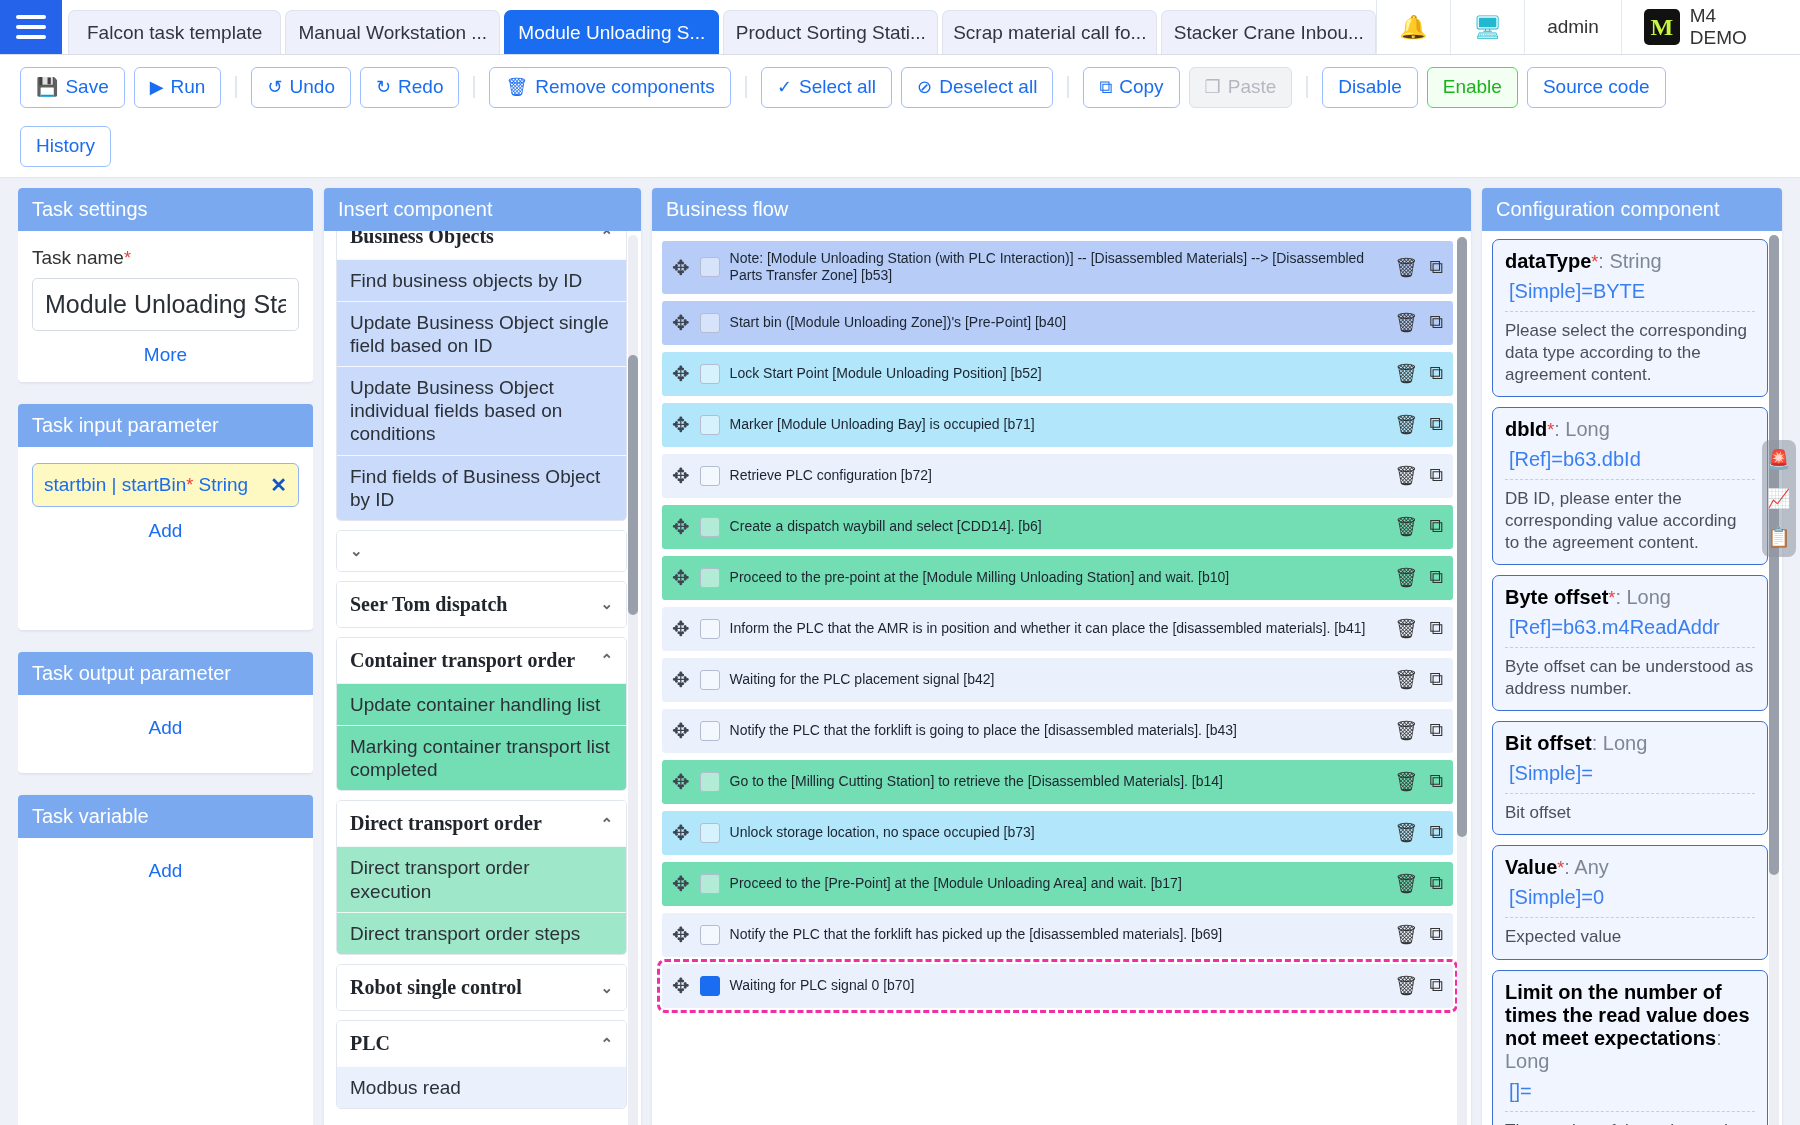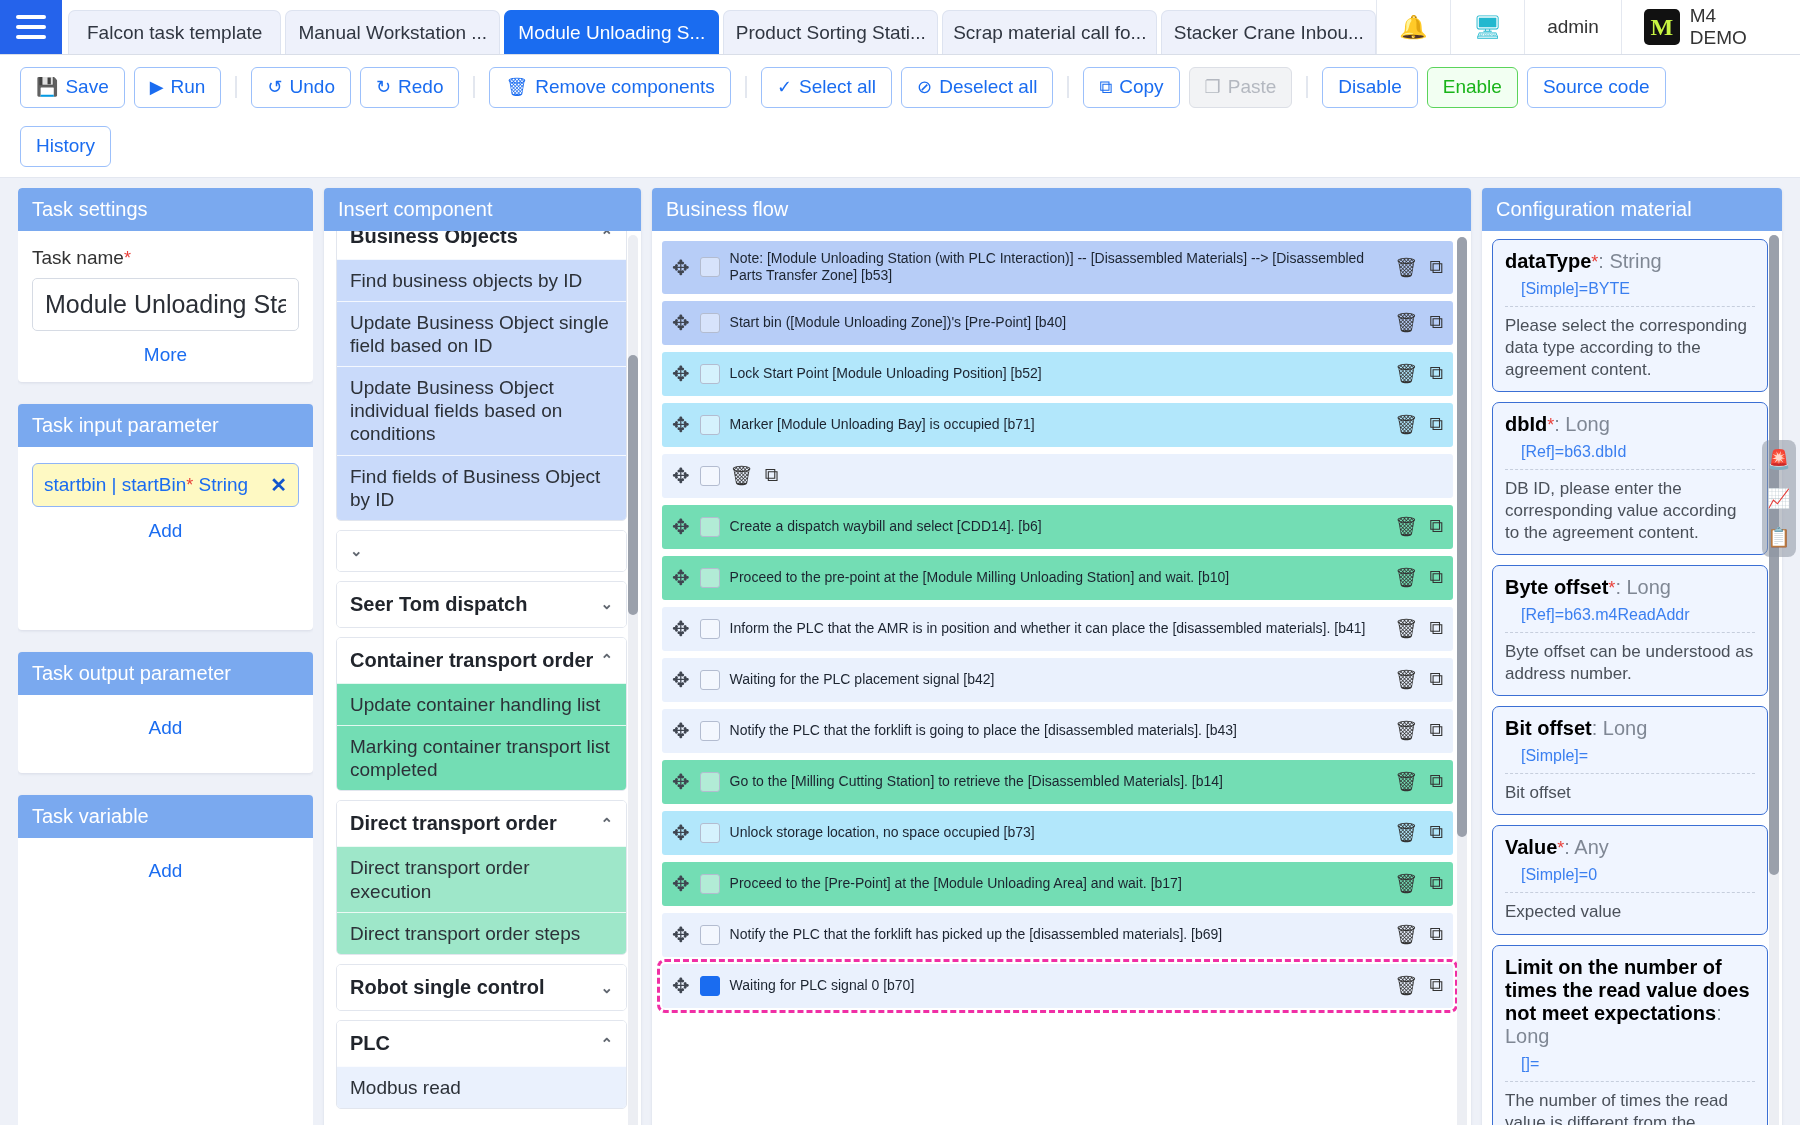--- a/index.html
+++ b/index.html
@@ -120,21 +120,21 @@
   .spacer-body { min-height: 72px; }
 
   
   .ins-scroll { height: 100%; overflow: hidden; padding: 4px 14px 0 12px; position: relative; }
   .grp {
     border: 1px solid #e2e6ee; border-radius: 5px; margin-bottom: 9px; overflow: hidden; background:#fff;
   }
   .grp-head {
     display: flex; align-items: center; justify-content: space-between;
     padding: 11px 13px; font-size: 20px; font-weight: bold; color: #21252c;
-    background: #fff; cursor: pointer;
+    background: #fff; cursor: pointer; font-family: Liberation Serif, serif;
   }
   .chev { color: #5b6personally; }
   .chev { color: #60666f; font-size: 15px; }
   .grp-item {
     padding: 9px 13px; font-size: 19px; color: #2c3138; cursor: pointer;
     border-top: 1px solid rgba(255,255,255,.8); line-height: 1.22;
   }
   .grp-item.blue { background: #c9dafa; }
   .grp-item.green { background: #73ddb4; }
   .grp-item.green2 { background: #9ee7c9; }
@@ -164,21 +164,21 @@
   .row-actions span { cursor: pointer; }
 
   
   .cfg-scroll { height: 100%; overflow: hidden; padding: 8px 14px 0 10px; }
   .cfg-card {
     border: 1px solid #3b6fd4; border-radius: 7px; background: #f0f5ff;
     padding: 10px 12px; margin-bottom: 10px;
   }
   .cfg-title { font-size: 20px; color: #7f8794; line-height: 1.15; }
   .cfg-title b { color: #000000; }
-  .cfg-val { font-size: 16px; color: #3a7ff0; margin: 7px 0 8px 16px; word-break: break-word; }
+  .cfg-val { font-size: 20px; color: #3a7ff0; margin: 7px 0 8px 4px; word-break: break-word; }
   .cfg-divider { border-top: 1px dashed #c6cedd; margin-bottom: 8px; }
   .cfg-desc { font-size: 17px; color: #4a5059; line-height: 1.3; }
 
   
   .vscroll {
     position: absolute; top: 0; width: 10px; border-radius: 5px;
     background: #eceef3; cursor: pointer;
   }
   .vscroll .thumb { position: absolute; width: 10px; border-radius: 5px; background: #9aa0ab; }
 
@@ -436,20 +436,21 @@
             <span class="chkbox"></span>
             <span class="flow-text">Marker [Module Unloading Bay] is occupied [b71]</span>
             <span class="row-actions">
               <span>🗑</span>
               <span>⧉</span>
             </span>
           </div>
           <div class="flow-row c-pale">
             <span class="drag-handle">✥</span>
             <span class="chkbox"></span>
+            <span class="flow-text">Retrieve PLC configuration [b72]</span>
             <span class="row-actions">
               <span>🗑</span>
               <span>⧉</span>
             </span>
           </div>
           <div class="flow-row c-green">
             <span class="drag-handle">✥</span>
             <span class="chkbox"></span>
             <span class="flow-text">Create a dispatch waybill and select [CDD14]. [b6]</span>
             <span class="row-actions">
@@ -539,21 +540,21 @@
             </span>
           </div>
         </div>
       <div class="vscroll" style="right:4px;top:6px;bottom:6px;height:calc(100% - 12px);">
         <div class="thumb" style="top:0;height:600px;"></div>
       </div>
     </div>
   </div>
 
   <div class="panel col-cfg">
-    <div class="panel-head">Configuration material</div>
+    <div class="panel-head">Configuration component</div>
     <div class="panel-body">
       <div class="cfg-scroll" id="cfgList">
           <div class="cfg-card">
             <div class="cfg-title"><b>dataType</b><span class="req">*</span><span>: String</span></div>
             <div class="cfg-val">[Simple]=BYTE</div>
             <div class="cfg-divider"></div>
             <div class="cfg-desc">Please select the corresponding data type according to the agreement content.</div>
           </div>
           <div class="cfg-card">
             <div class="cfg-title"><b>dbId</b><span class="req">*</span><span>: Long</span></div>

